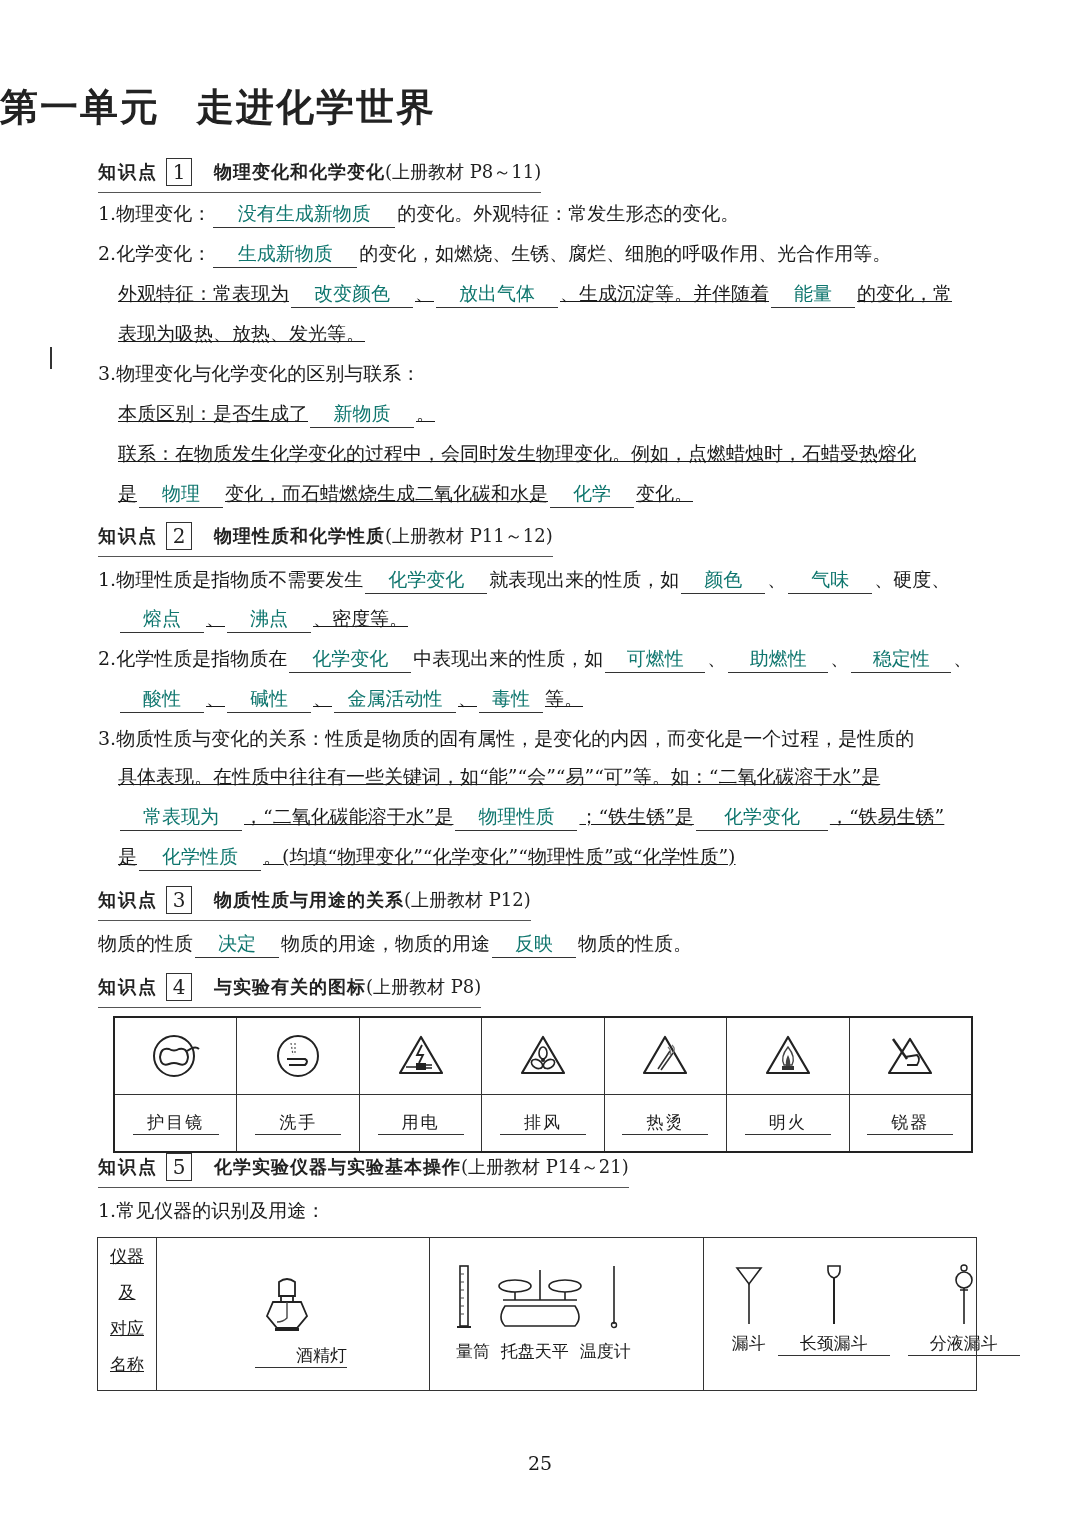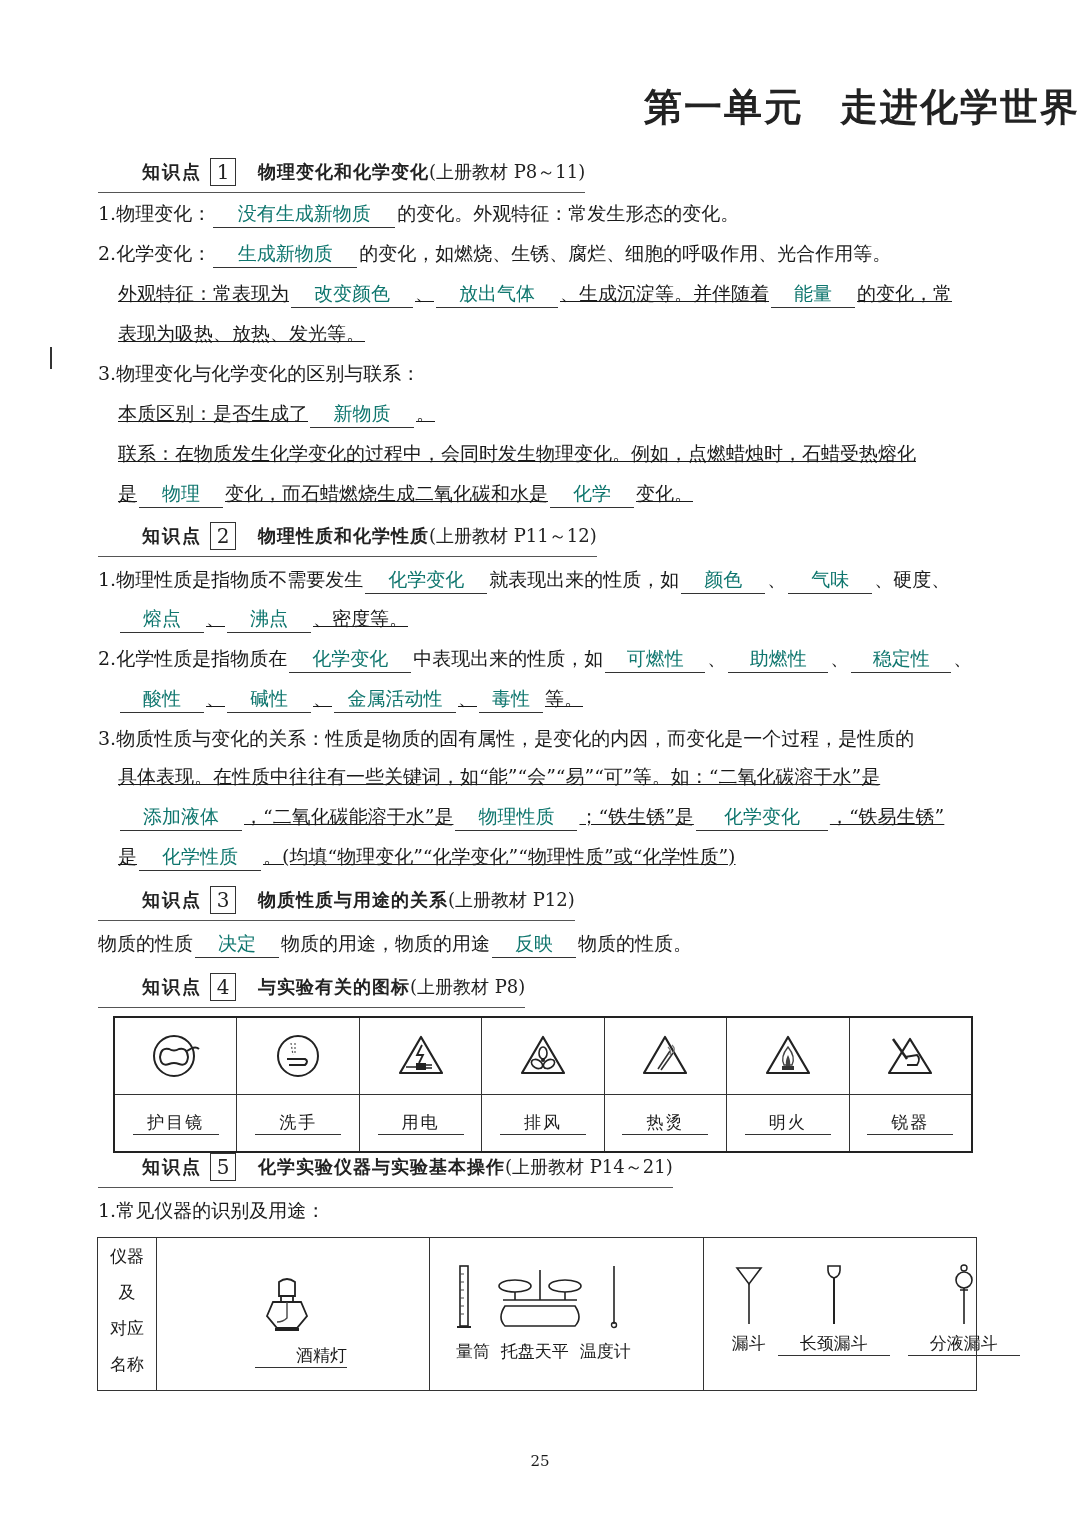--- a/index.html
+++ b/index.html
@@ -1,48 +1,48 @@
 <!DOCTYPE html>
 <html><head>
 <meta charset="utf-8">
 <style>
   html, body { margin:0; padding:0; }
   body { width:1080px; height:1529px; background:#ffffff; position:relative; overflow:hidden;
          font-family:"DejaVu Serif", "Liberation Serif", serif; color:#1a1a1a; }
-  .page-title { position:absolute; top:82px; left:0; width:1080px; text-align:right;
+  .page-title { position:absolute; top:82px; left:0; width:1080px; text-align:left;
          font-size:38px; font-weight:bold; letter-spacing:2px; font-family:"DejaVu Sans", sans-serif; color:#222; }
   .page-title .gap { display:inline-block; width:36px; }
   .kp { position:absolute; left:98px; height:34px; display:flex; align-items:center;
         font-family:"DejaVu Sans", sans-serif; font-weight:bold; font-size:18px; color:#222;
         border-bottom:1.5px solid #555; padding-bottom:3px; }
-  .kp .lbl { letter-spacing:2px;margin-left:44px; }
+  .kp .lbl { letter-spacing:2px; }
   .kp .num { display:inline-block; width:24px; height:26px; border:1.5px solid #333; text-align:center;
         line-height:26px; font-family:"DejaVu Serif", serif; font-weight:normal; font-size:20px; margin:0 22px 0 8px; }
   .kp .ttl { letter-spacing:1px; }
   .kp .ref { font-family:"DejaVu Serif", serif; font-weight:normal; }
   .line { position:absolute; left:98px; font-size:19px; line-height:28px; white-space:nowrap; }
   .indent { left:118px;text-decoration:underline; }
   .blank { display:inline-block; border-bottom:1.3px solid #333; text-align:center; color:#0f766e;
            padding:0 2px; margin:0 2px; }
   .icon-table { position:absolute; left:113px; top:1016px; width:860px; height:102px;
         border:2px solid #222; border-collapse:collapse; }
   .icon-table td { border:1.5px solid #333; text-align:center; width:122px; padding:8px; }
   .icon-table tr.r1 td { height:60px; }
   .icon-table tr.r2 td { height:40px; font-size:17px; }
   .icon-table .cap { display:inline-block; width:86px; border-bottom:1.3px solid #333; letter-spacing:2px; }
   .instr-table { position:absolute; left:97px; top:1237px; width:880px; border-collapse:collapse;
         border:1.5px solid #333; font-size:17px; }
   .instr-table td { border:1.5px solid #333; text-align:center; }
   .instr-table tr.h td { height:40px; }
   .instr-table tr.b td { height:150px; vertical-align:top; }
-  .side-label { width:56px; line-height:36px; padding-top:0; }
+  .side-label { width:56px; line-height:36px; padding-top:0;text-decoration:underline; }
   .inst-cell { position:relative; }
   .inst { position:absolute; text-align:center; font-size:17px; }
   .inst .u { display:inline-block; border-bottom:1.3px solid #333; }
-  .page-num { position:absolute; top:1452px; left:0; width:1080px; text-align:center; font-size:15px; }
+  .page-num { position:absolute; top:1452px; left:0; width:1080px; text-align:center; font-size:19px; }
   .margin-mark { position:absolute; left:50px; top:347px; width:1.5px; height:22px; background:#333; }
   svg { display:block; margin:0 auto; }
 </style>
 </head>
 <body>
 
 <div class="margin-mark"></div>
 
 <div class="page-title">
   <span>第一单元</span><span class="gap"></span><span>走进化学世界</span>
@@ -88,21 +88,21 @@
 </div>
 <div class="line" style="top:644px;">
   <span>2.化学性质是指物质在</span><span class="blank" style="width:118px">化学变化</span><span>中表现出来的性质，如</span><span class="blank" style="width:96px">可燃性</span><span>、</span><span class="blank" style="width:96px">助燃性</span><span>、</span><span class="blank" style="width:96px">稳定性</span><span>、</span>
 </div>
 <div class="line indent" style="top:684px;">
   <span class="blank" style="width:80px">酸性</span><span>、</span><span class="blank" style="width:80px">碱性</span><span>、</span><span class="blank" style="width:118px">金属活动性</span><span>、</span><span class="blank" style="width:60px">毒性</span><span>等。</span>
 </div>
 <div class="line" style="top:724px;">3.物质性质与变化的关系：性质是物质的固有属性，是变化的内因，而变化是一个过程，是性质的</div>
 <div class="line indent" style="top:762px;">具体表现。在性质中往往有一些关键词，如“能”“会”“易”“可”等。如：“二氧化碳溶于水”是</div>
 <div class="line indent" style="top:802px;">
-  <span class="blank" style="width:118px">添加液体</span><span>，“二氧化碳能溶于水”是</span><span class="blank" style="width:118px">物理性质</span><span>；“铁生锈”是</span><span class="blank" style="width:128px">化学变化</span><span>，“铁易生锈”</span>
+  <span class="blank" style="width:118px">常表现为</span><span>，“二氧化碳能溶于水”是</span><span class="blank" style="width:118px">物理性质</span><span>；“铁生锈”是</span><span class="blank" style="width:128px">化学变化</span><span>，“铁易生锈”</span>
 </div>
 <div class="line indent" style="top:842px;">
   <span>是</span><span class="blank" style="width:118px">化学性质</span><span>。(均填“物理变化”“化学变化”“物理性质”或“化学性质”)</span>
 </div>
 
 <div class="kp" style="top:883px;">
   <span class="lbl">知识点</span>
   <span class="num">3</span>
   <span class="ttl">物质性质与用途的关系</span>
   <span class="ref">(上册教材 P12)</span>

